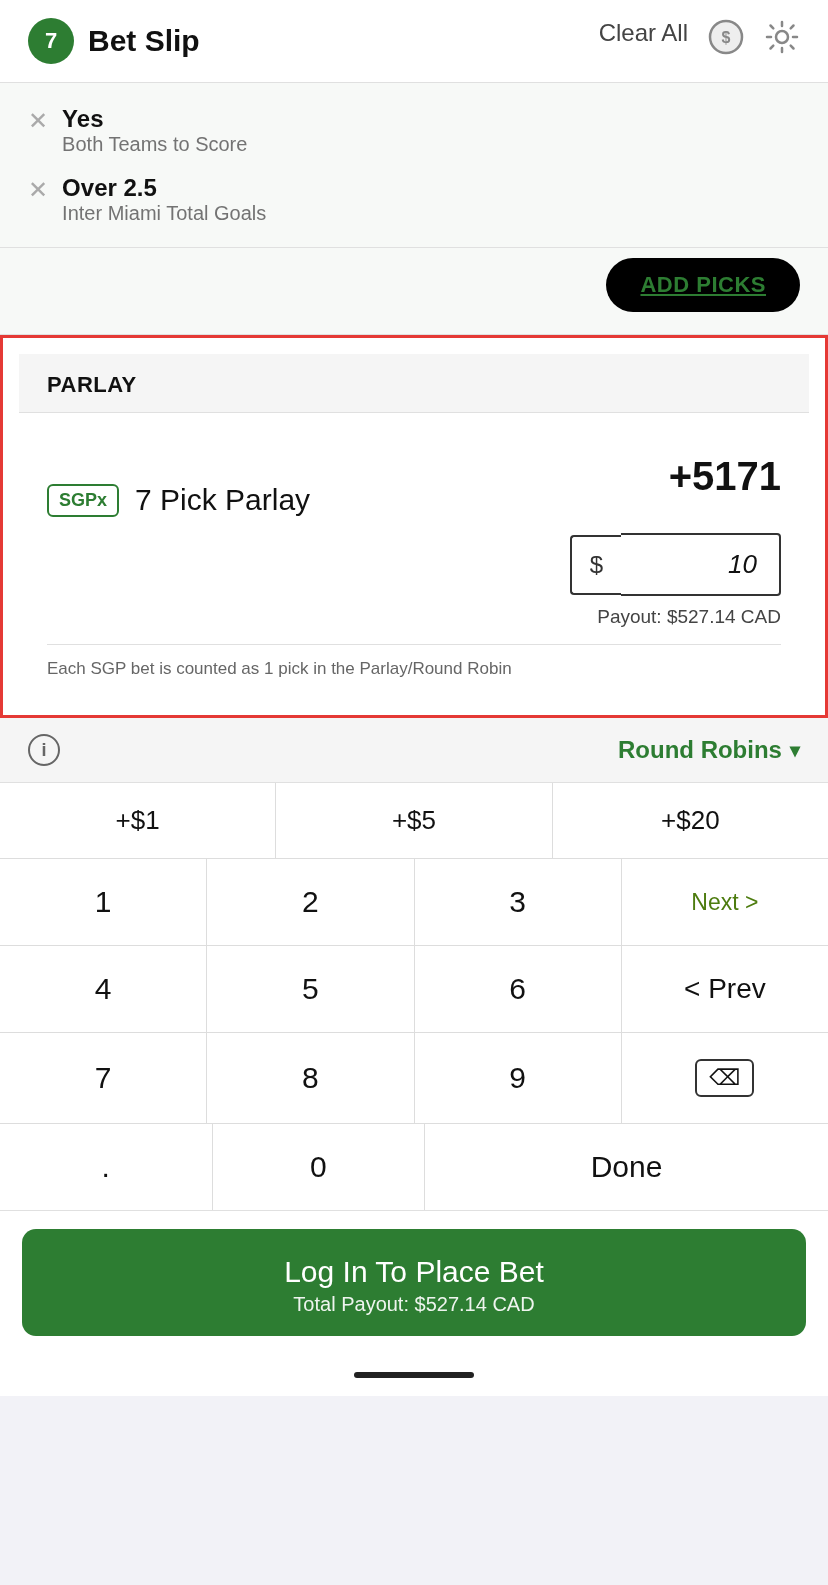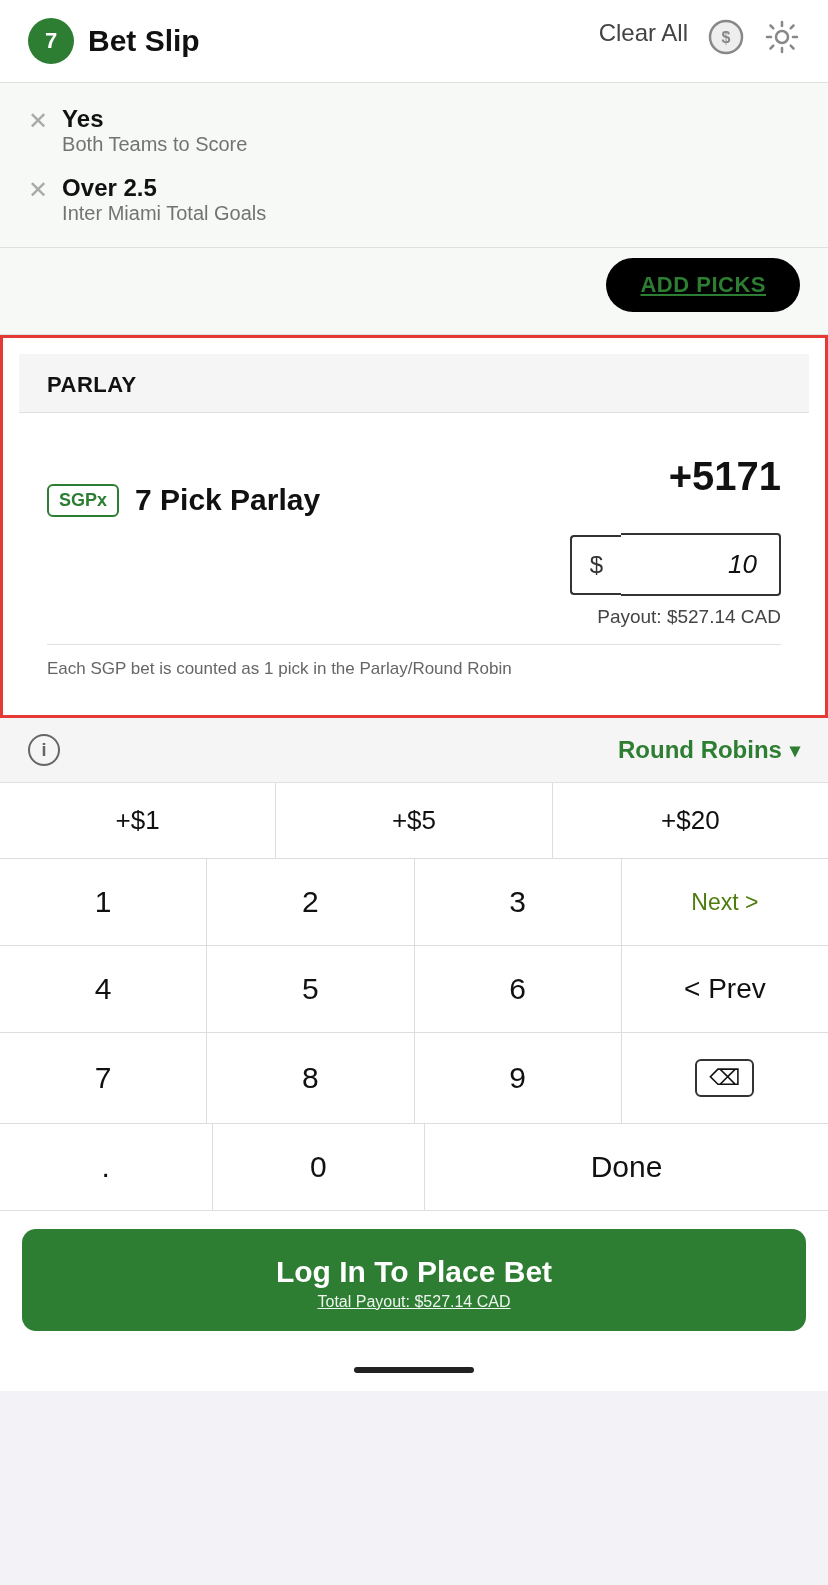--- a/index.html
+++ b/index.html
@@ -149,21 +149,21 @@
       background: #fff;
       border: 2px solid #2d7d32;
       color: #2d7d32;
       border-radius: 6px;
       padding: 4px 10px;
       font-size: 18px;
       font-weight: 700;
     }
     .parlay-pick-name {
       font-size: 30px;
-      font-weight: 700;
+      font-weight: 400;
       color: #111;
     }
     .parlay-odds {
       font-size: 40px;
       font-weight: 700;
       color: #111;
     }
     .parlay-input-row {
       display: flex;
       align-items: center;
@@ -330,28 +330,27 @@
       border-radius: 14px;
       width: 100%;
       padding: 26px 10px 20px 10px;
       cursor: pointer;
       display: flex;
       flex-direction: column;
       align-items: center;
     }
     .login-btn-main {
       font-size: 30px;
-      font-weight: 700;
+      font-weight: 400;
       margin-bottom: 4px;
     }
     .login-btn-sub {
-      font-size: 16px;
+      font-size: 20px;
       font-weight: 400;
       opacity: 0.92;
-      text-decoration: underline;
     }
 
     
     .bottom-bar {
       background: #fff;
       display: flex;
       justify-content: center;
       padding: 14px 0 18px 0;
     }
     .bottom-indicator {

